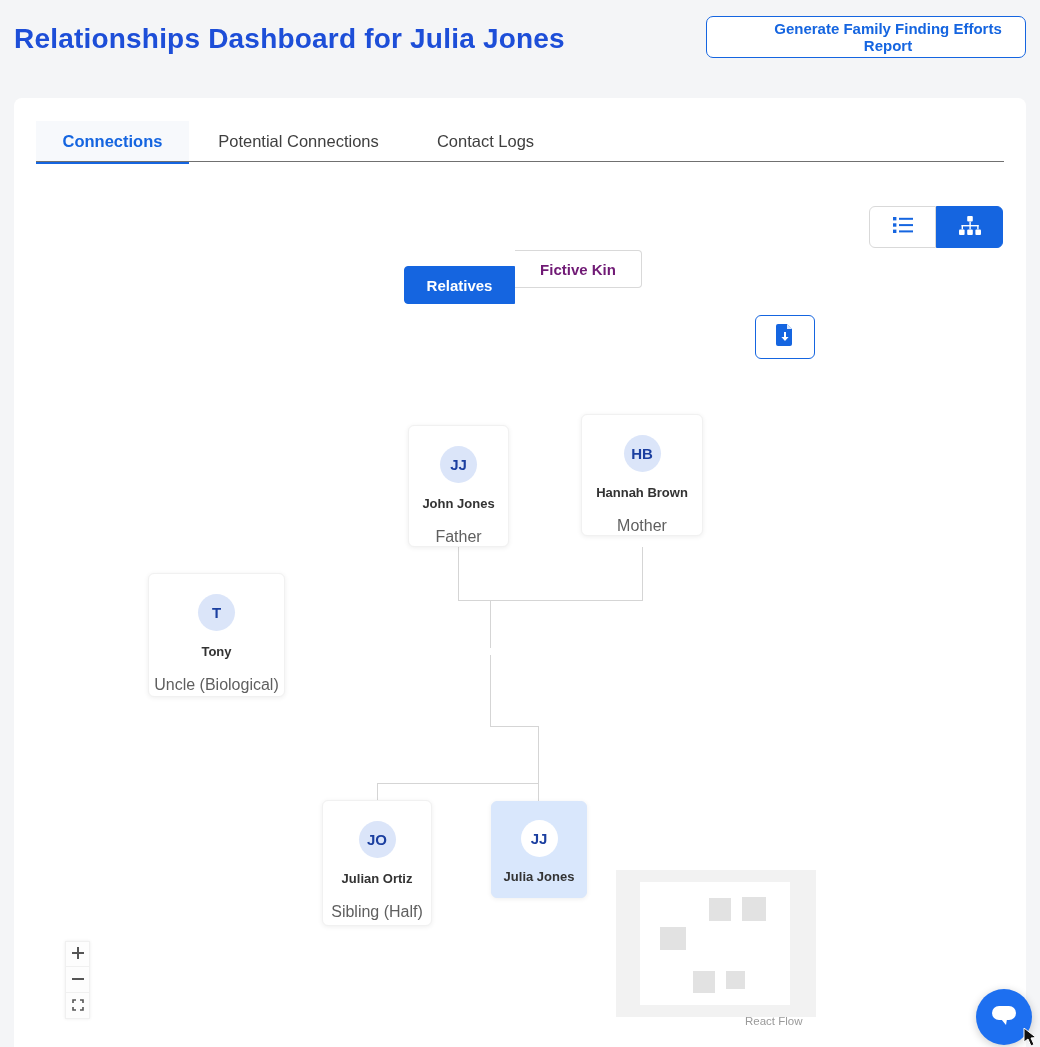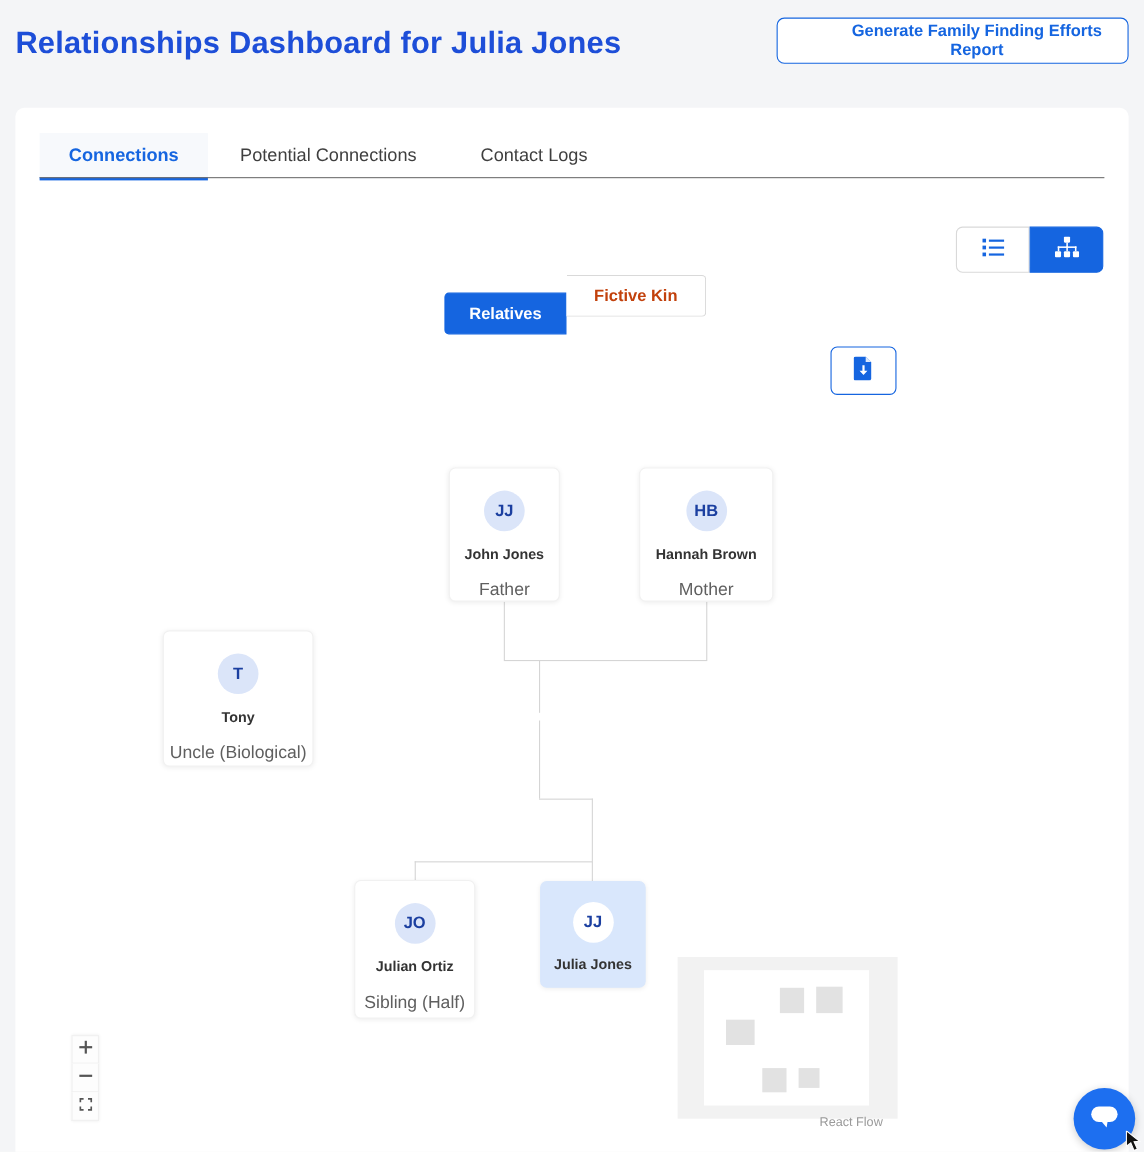--- a/index.html
+++ b/index.html
@@ -29,34 +29,34 @@
   
   .add-btn { position:absolute; left:700px; top:206px; width:159px; height:42px; background:#1565e0; color:#fff;
     border:none; border-radius:6px; font-size:15.5px; font-weight:bold; cursor:pointer; font-family:"Liberation Sans", sans-serif; }
   .seg { position:absolute; top:206px; height:42px; width:67px; display:flex; align-items:center; justify-content:center; cursor:pointer; }
   .seg-list { left:869px; background:#fff; border:1px solid #d9d9d9; border-radius:6px 0 0 6px; }
   .seg-tree { left:936px; background:#1565e0; border:1px solid #1565e0; border-radius:0 6px 6px 0; }
 
   .pill { position:absolute; top:250px; height:38px; display:flex; align-items:center; justify-content:center;
     font-size:15px; font-weight:bold; cursor:pointer; }
   .pill-relatives { left:404px; width:111px; background:#1565e0; color:#fff; border:1px solid #1565e0; border-radius:4px 0 0 4px;margin-top:16px; }
-  .pill-fictive { left:515px; width:127px; background:#fff; color:#c2410c; border:1px solid #d9d9d9; border-left:none; border-radius:0 4px 4px 0; }
+  .pill-fictive { left:515px; width:127px; background:#fff; color:#701a75; border:1px solid #d9d9d9; border-left:none; border-radius:0 4px 4px 0; }
 
   .download-btn { position:absolute; left:755px; top:315px; width:60px; height:44px; background:#fff;
     border:1px solid #1565e0; border-radius:6px; display:flex; align-items:center; justify-content:center; cursor:pointer; }
 
   
   .flow-node { position:absolute; background:#fff; border:1px solid #f1f1f1; border-radius:6px;
     box-shadow:0 1px 5px rgba(0,0,0,0.07); display:flex; flex-direction:column; align-items:center; cursor:grab; }
   .avatar { width:37px; height:37px; border-radius:50%; background:#dbe5f9; color:#1b3fa0;
     display:flex; align-items:center; justify-content:center; font-size:15px; font-weight:bold; margin-top:20px; }
   .node-name { margin-top:13px; font-size:13px; font-weight:bold; color:#333; }
   .node-relation { margin-top:17px; font-size:16px; color:#5f5f5f; }
   .node-john   { left:408px; top:425px; width:101px; height:122px; }
-  .node-hannah { left:581px; top:425px; width:122px; height:122px; }
+  .node-hannah { left:581px; top:414px; width:122px; height:122px; }
   .node-tony   { left:148px; top:573px; width:137px; height:124px; }
   .node-julian { left:322px; top:800px; width:110px; height:126px; }
   .node-julia  { left:491px; top:801px; width:96px;  height:97px; background:#d9e7fc; border-color:#d9e7fc; }
   .node-julia .avatar { background:#ffffff; margin-top:18px; }
   .node-julia .node-name { margin-top:12px; }
 
   .edge { position:absolute; background:#d5d5d5; }
 
   
   .rf-controls { position:absolute; left:65px; top:941px; width:25px; display:flex; flex-direction:column;

